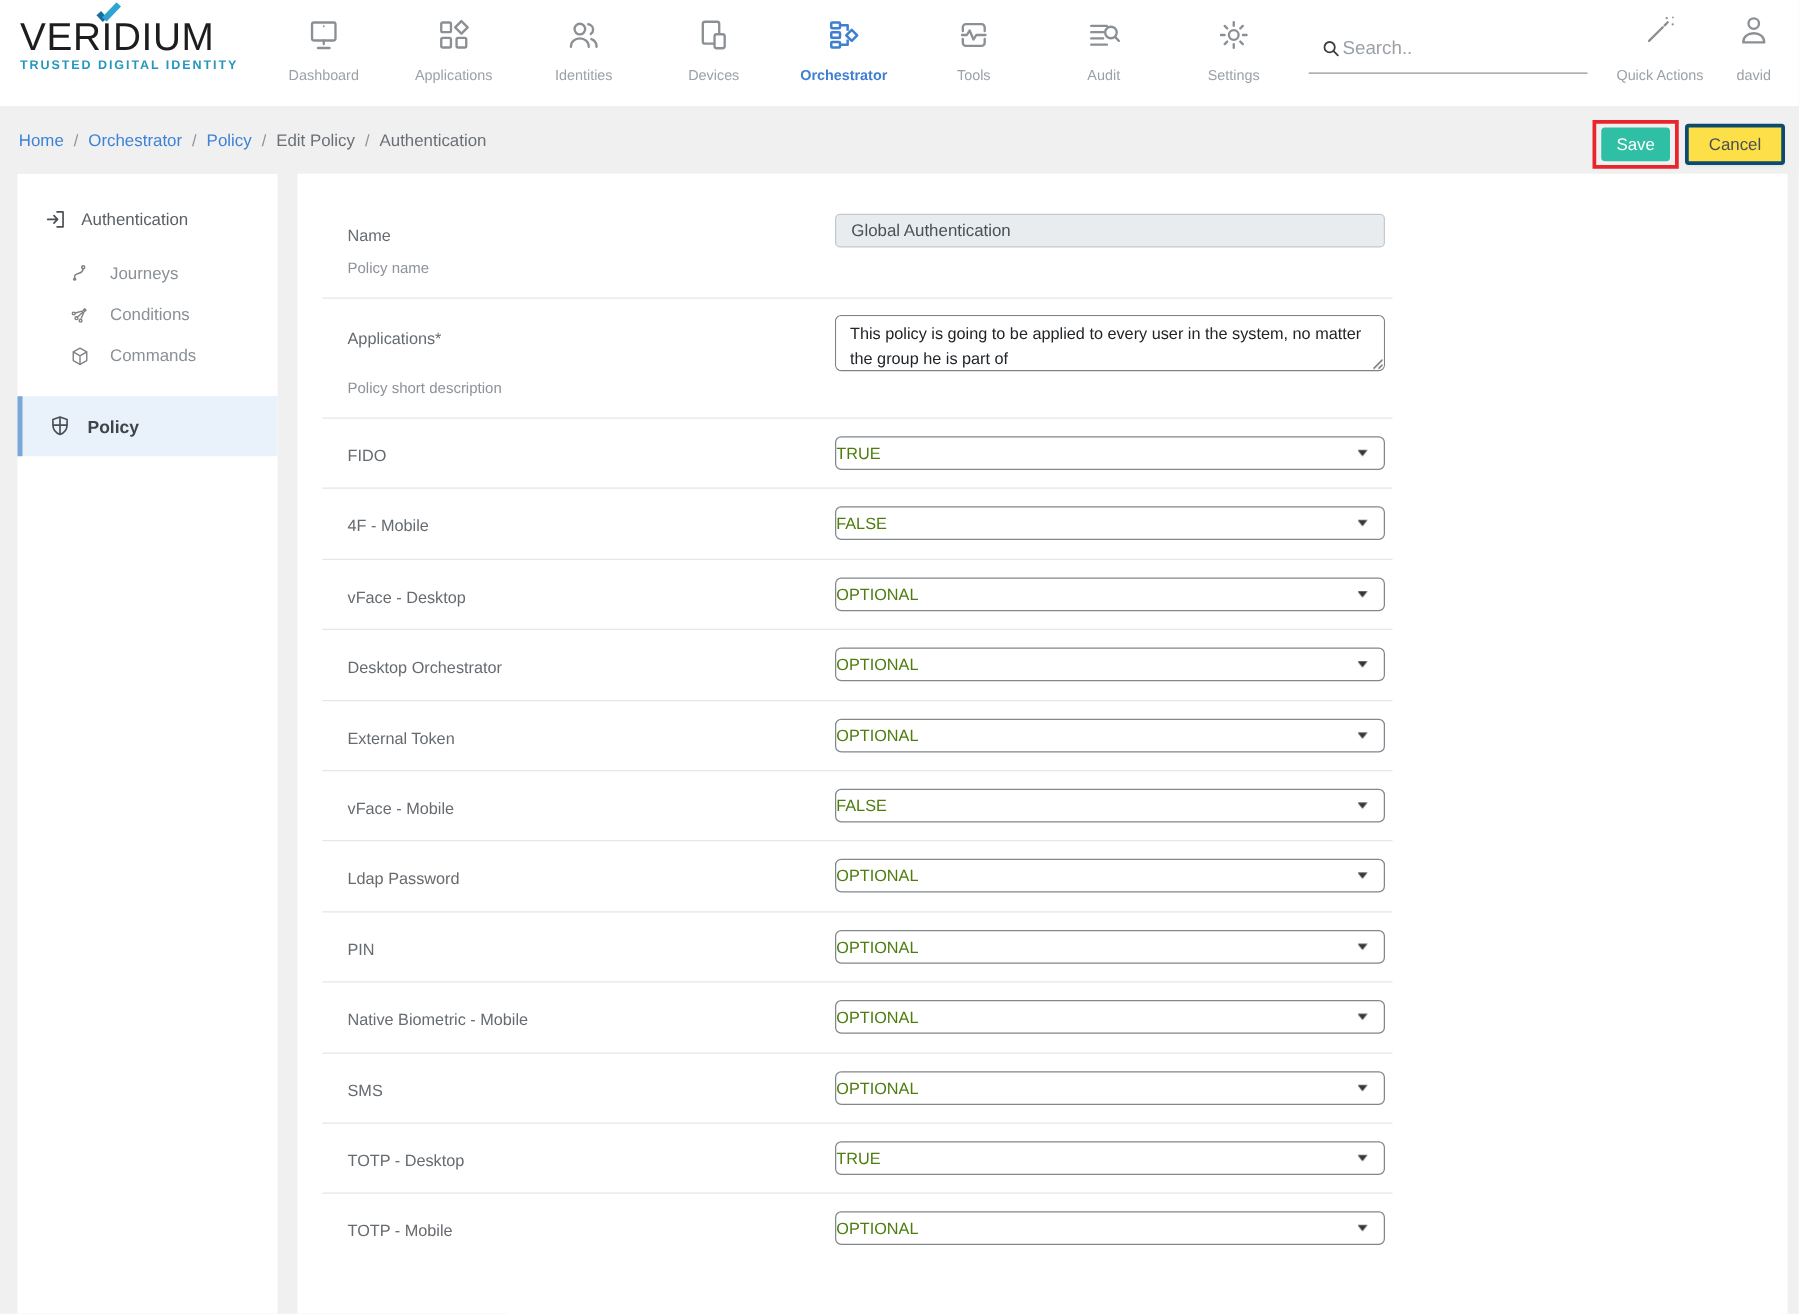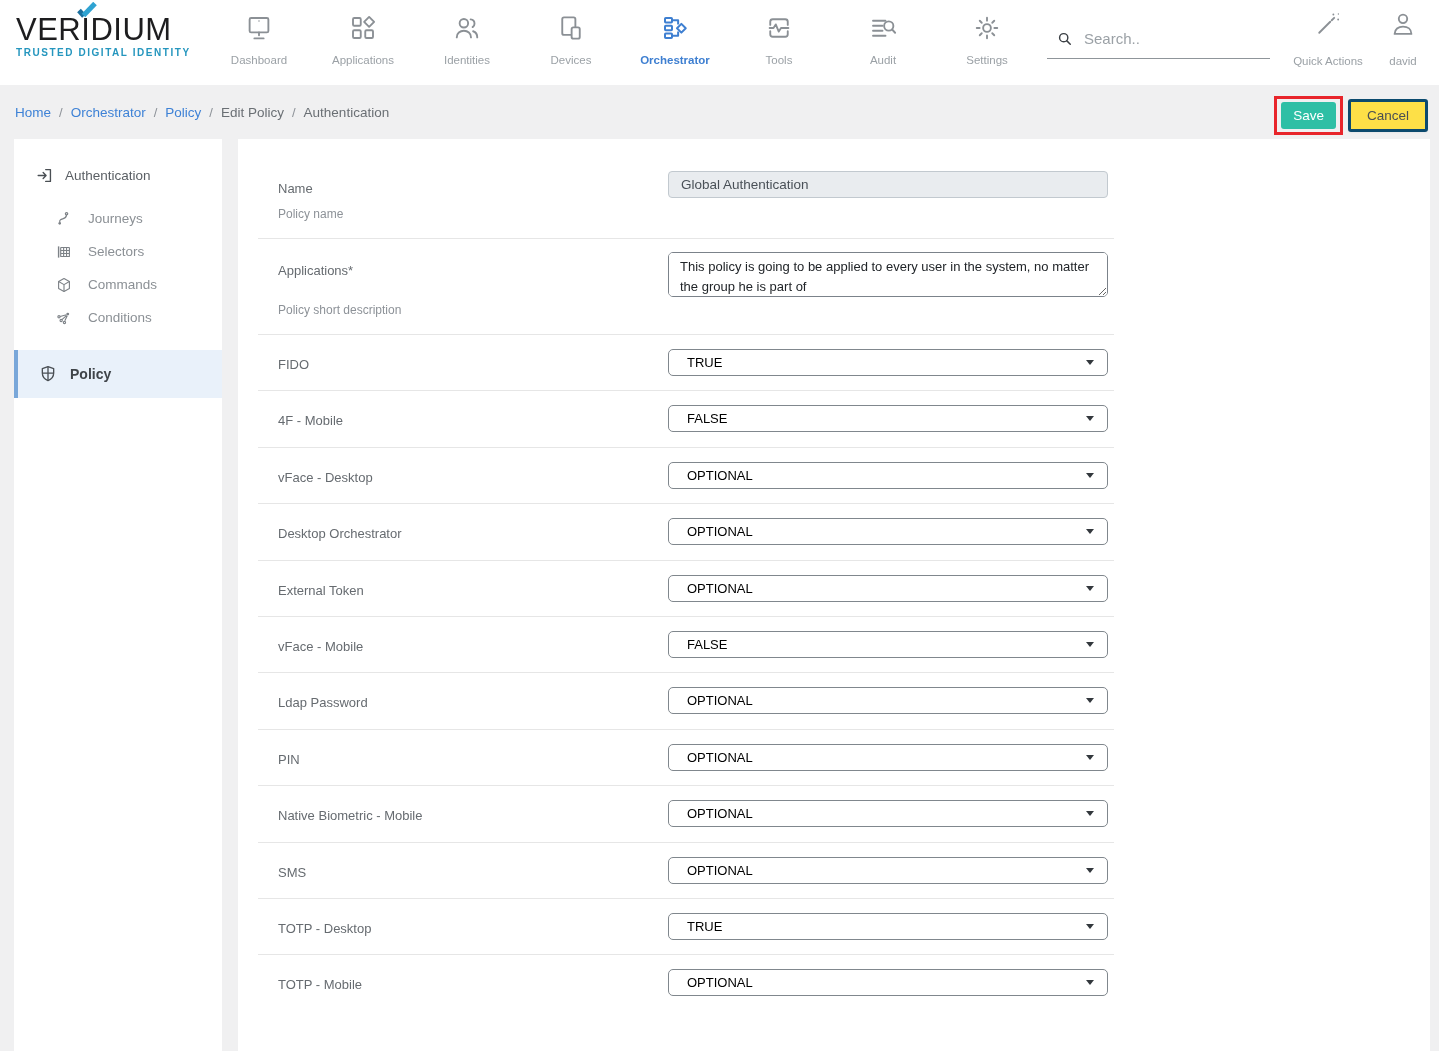--- a/index.html
+++ b/index.html
@@ -14,21 +14,21 @@
   .logo-check { position:absolute; left:-5px; top:-10px; width:22px; height:16px; }
   .logo-tag { margin-top:2px; font-size:10px; font-weight:700; letter-spacing:1.55px; color:#2596be; }
 
   .nav-items { position:absolute; left:207px; top:13px; display:flex; }
   .nav-item { width:104px; display:flex; flex-direction:column; align-items:center; gap:7px; color:#8b9095; cursor:pointer; }
   .nav-item svg { width:30px; height:30px; }
   .nav-item .nav-lbl { font-size:11.5px; color:#9ba1a6; }
   .nav-item.active { color:#3e7fd1; }
   .nav-item.active .nav-lbl { color:#3e7fd1; font-weight:700; }
 
-  .search { position:absolute; left:1047px; top:27px; width:223px; display:flex; align-items:center; gap:10px; border-bottom:1px solid #8f959a; padding:2px 2px 10px 8px; }
+  .search { position:absolute; left:1047px; top:27px; width:223px; display:flex; align-items:center; border-bottom:1px solid #8f959a; padding:2px 2px 10px 8px; }
   .search svg { width:19px; height:19px; color:#3a3f44; flex:none; }
   .search input { border:none; outline:none; width:100%; font-size:15px; color:#555; font-family:"Liberation Sans",sans-serif; background:transparent; }
   .search input::placeholder { color:#9ba1a6; }
 
   .nav-util { position:absolute; top:10px; display:flex; flex-direction:column; align-items:center; gap:17px; color:#8b9095; cursor:pointer; }
   .nav-util svg { width:28px; height:28px; }
   .nav-util .nav-lbl { font-size:11.5px; color:#9ba1a6; }
   .util-quick { left:1283px; width:90px; }
   .util-user { left:1379px; width:48px; }
 
@@ -71,21 +71,21 @@
   .row-text .f-helper { top:68px; }
   .row-textarea .f-helper { top:64px; }
   .f-control { position:absolute; left:410px; width:440px; }
   .row-text .f-control { top:32px; }
   .row-textarea .f-control { top:13px; }
   .row-select .f-control { top:14px; }
 
   .name-input { width:100%; height:27px; background:#e9ecef; border:1px solid #c2c9cf; border-radius:4px; padding:0 12px; font-size:13.5px; color:#495057; font-family:"Liberation Sans",sans-serif; }
   .desc-area { width:100%; height:45px; border:1px solid #7b828a; border-radius:5px; padding:4px 11px; font-size:13px; line-height:1.55; color:#212529; font-family:"Liberation Sans",sans-serif; resize:both; outline:none; display:block; }
   .sel-wrap { position:relative; }
-  .sel-wrap select { appearance:none; -webkit-appearance:none; width:100%; height:27px; border:1px solid #80878d; border-radius:5px; padding:0 26px 0 18px; font-size:13px; color:#000000; background:#fff; font-family:"Liberation Sans",sans-serif; cursor:pointer; }
+  .sel-wrap select { appearance:none; -webkit-appearance:none; width:100%; height:27px; border:1px solid #80878d; border-radius:5px; padding:0 26px 0 0; font-size:13px; color:#4d7c0f; background:#fff; font-family:"Liberation Sans",sans-serif; cursor:pointer; }
   .sel-caret { position:absolute; right:14px; top:11px; width:0; height:0; border-left:4.5px solid transparent; border-right:4.5px solid transparent; border-top:5px solid #33383d; pointer-events:none; }
 </style>
 </head>
 <body>
 
 <div class="topnav">
   <div class="logo">
     <div class="logo-word"><span>VER</span><span class="logo-i"><span>I</span><svg class="logo-check" viewBox="0 0 22 16" fill="none">
             <path d="M3 8.5l5 5.5" stroke="#1b6f9e" stroke-width="5"></path>
             <path d="M7.5 13.5L19 1.5" stroke="#2fa3d2" stroke-width="5"></path>
@@ -227,49 +227,39 @@
             <svg viewBox="0 0 24 24" fill="none" stroke="currentColor" stroke-width="1.6" stroke-linecap="round">
               <path d="M6.4 16C5.6 13.3 7.9 12.5 10.3 11.8c2.8-.8 4.8-2 5-5"></path>
               <circle cx="6.3" cy="17.8" r="1.7" fill="currentColor" stroke="none"></circle>
               <circle cx="15.4" cy="5" r="1.6"></circle>
             </svg>
           </span>
           <span>Journeys</span>
         </div>
         <div class="side-item">
           <span style="display:flex;width:18px;height:18px">
-            <svg viewBox="0 0 24 24" fill="none" stroke="currentColor" stroke-width="1.5" stroke-linejoin="round">
-              <path d="M4.8 4.5v15" stroke-width="1.9"></path>
-              <rect x="7.6" y="6" width="11.6" height="12" rx=".5"></rect>
-              <path d="M7.6 10h11.6M7.6 14h11.6M11.5 6v12M15.4 6v12"></path>
-            </svg>
-          </span>
-          <span>Selectors</span>
-        </div>
-        <div class="side-item">
-          <span style="display:flex;width:18px;height:18px">
-            <svg viewBox="0 0 24 24" fill="none" stroke="currentColor" stroke-width="1.5" stroke-linejoin="round">
-              <path d="M12 3.3l7.2 4.1v9.2L12 20.7l-7.2-4.1V7.4z"></path>
-              <path d="M4.8 7.4l7.2 4.1 7.2-4.1M12 11.5v9.2"></path>
-            </svg>
-          </span>
-          <span>Commands</span>
-        </div>
-        <div class="side-item">
-          <span style="display:flex;width:18px;height:18px">
             <svg viewBox="0 0 24 24" fill="none" stroke="currentColor" stroke-width="1.5">
               <circle cx="17" cy="6.8" r="1.9" fill="currentColor" stroke="none"></circle>
               <path d="M15.3 7.6L6.8 9.9M15.6 8.5l-6.3 5.6M16.3 8.9l-3.2 6.8"></path>
               <circle cx="5.3" cy="10.4" r="1.5"></circle>
               <circle cx="8.2" cy="15.4" r="1.5"></circle>
               <circle cx="12.6" cy="18" r="1.5"></circle>
             </svg>
           </span>
           <span>Conditions</span>
         </div>
+        <div class="side-item">
+          <span style="display:flex;width:18px;height:18px">
+            <svg viewBox="0 0 24 24" fill="none" stroke="currentColor" stroke-width="1.5" stroke-linejoin="round">
+              <path d="M12 3.3l7.2 4.1v9.2L12 20.7l-7.2-4.1V7.4z"></path>
+              <path d="M4.8 7.4l7.2 4.1 7.2-4.1M12 11.5v9.2"></path>
+            </svg>
+          </span>
+          <span>Commands</span>
+        </div>
       </div>
     <div class="side-selected">
       <span style="display:flex;width:20px;height:20px">
           <svg viewBox="0 0 24 24" fill="none" stroke="currentColor" stroke-width="1.6" stroke-linejoin="round">
             <path d="M12 3.2l6.8 2.3v5.2c0 4.6-2.9 7.6-6.8 9.2-3.9-1.6-6.8-4.6-6.8-9.2V5.5z"></path>
             <path d="M12 3.2v16.7M5.2 10.9h13.6"></path>
           </svg>
         </span>
       <span>Policy</span>
     </div>

